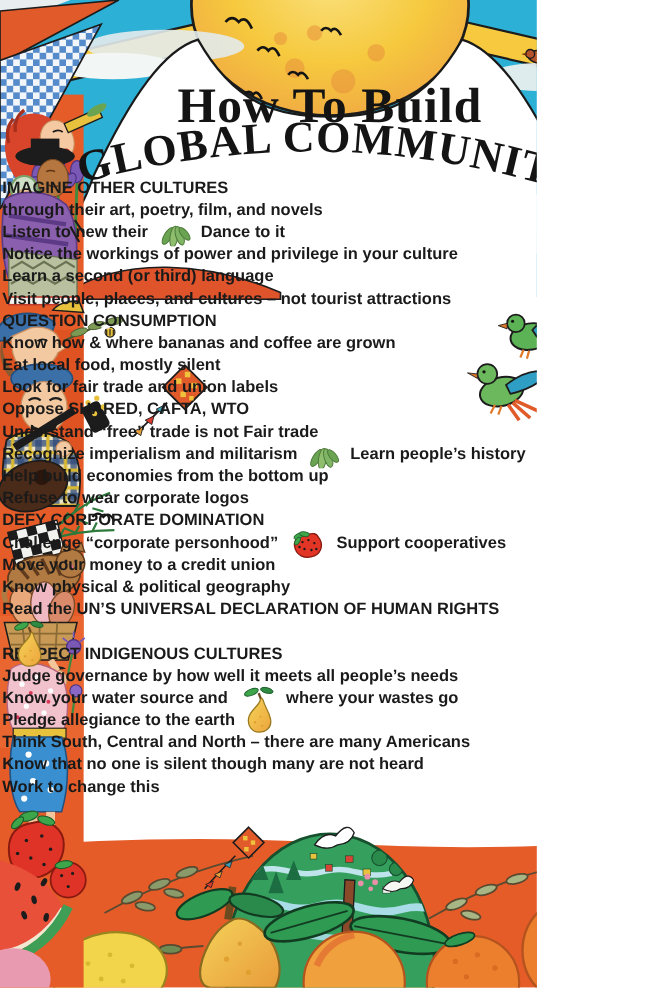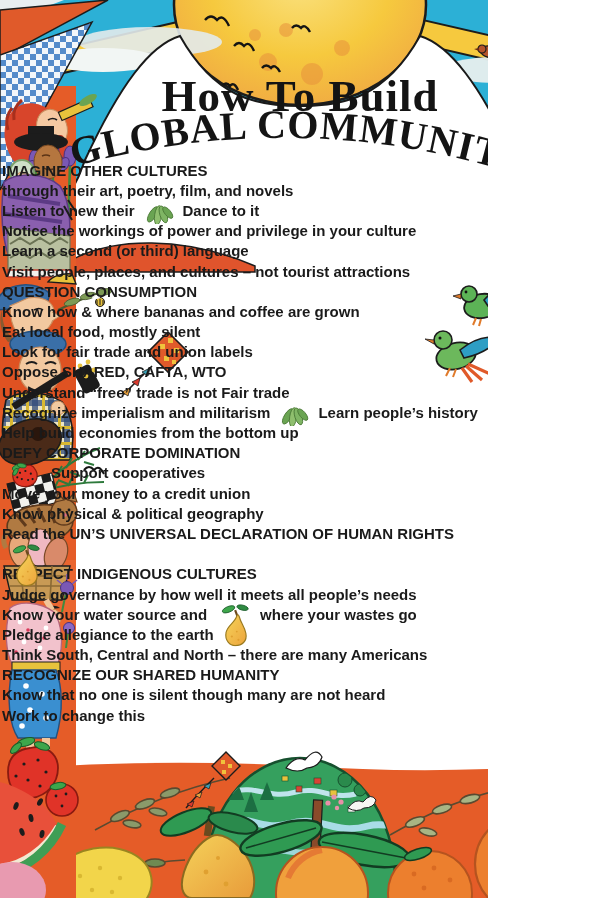--- a/index.html
+++ b/index.html
@@ -796,23 +796,27 @@
           <svg viewBox="0 0 34 24">
             <use href="#sym-leaf"></use>
           </svg>
         </span>
         <span class="ptxt">Learn people’s history</span>
       </div>
       <div class="pline">
         <span class="ptxt">Help build economies from the bottom up</span>
       </div>
       <div class="pline">
+        <span class="ptxt">Refuse to wear corporate logos</span>
+      </div>
+      <div class="pline">
         <span class="ptxt">DEFY CORPORATE DOMINATION</span>
       </div>
       <div class="pline">
+        <span class="ptxt">Challenge “corporate personhood”</span>
         <span class="icn icn-strawberry">
           <svg viewBox="0 0 36 30">
             <use href="#sym-strawberry"></use>
           </svg>
         </span>
         <span class="ptxt">Support cooperatives</span>
       </div>
       <div class="pline">
         <span class="ptxt">Move your money to a credit union</span>
       </div>
@@ -845,23 +849,20 @@
         <span class="ptxt">where your wastes go</span>
       </div>
       <div class="pline">
         <span class="ptxt">Pledge allegiance to the earth</span>
         <span class="pgap" style="width: 58px;"></span>
       </div>
       <div class="pline">
         <span class="ptxt">Think South, Central and North – there are many Americans</span>
       </div>
       <div class="pline">
-        <span class="ptxt">RECOGNIZE OUR SHARED HUMANITY</span>
-      </div>
-      <div class="pline">
         <span class="ptxt">Know that no one is silent though many are not heard</span>
       </div>
       <div class="pline">
         <span class="ptxt">Work to change this</span>
       </div>
     </div>
 
 </div>
 
 </body></html>

